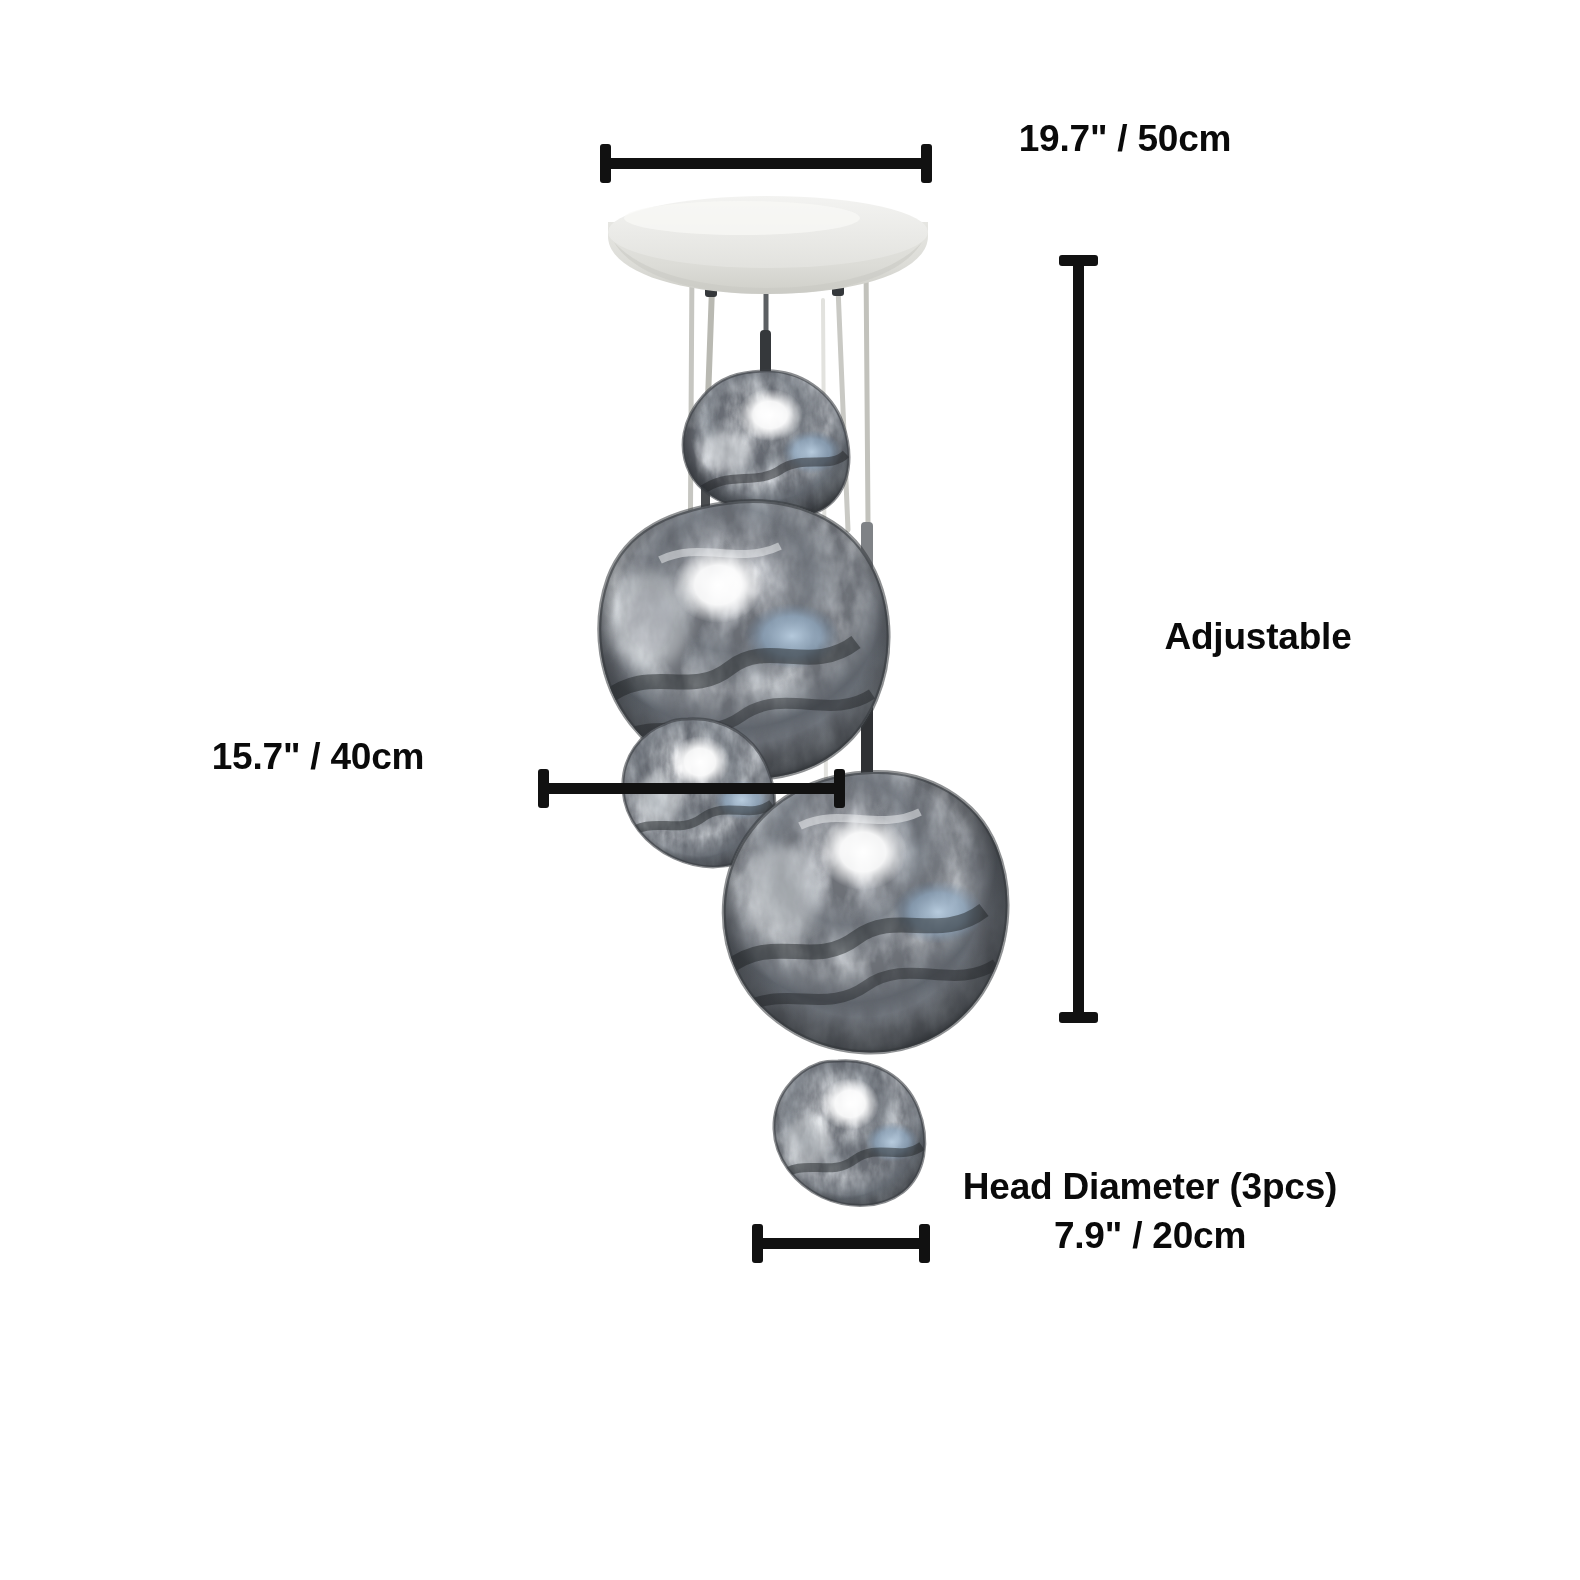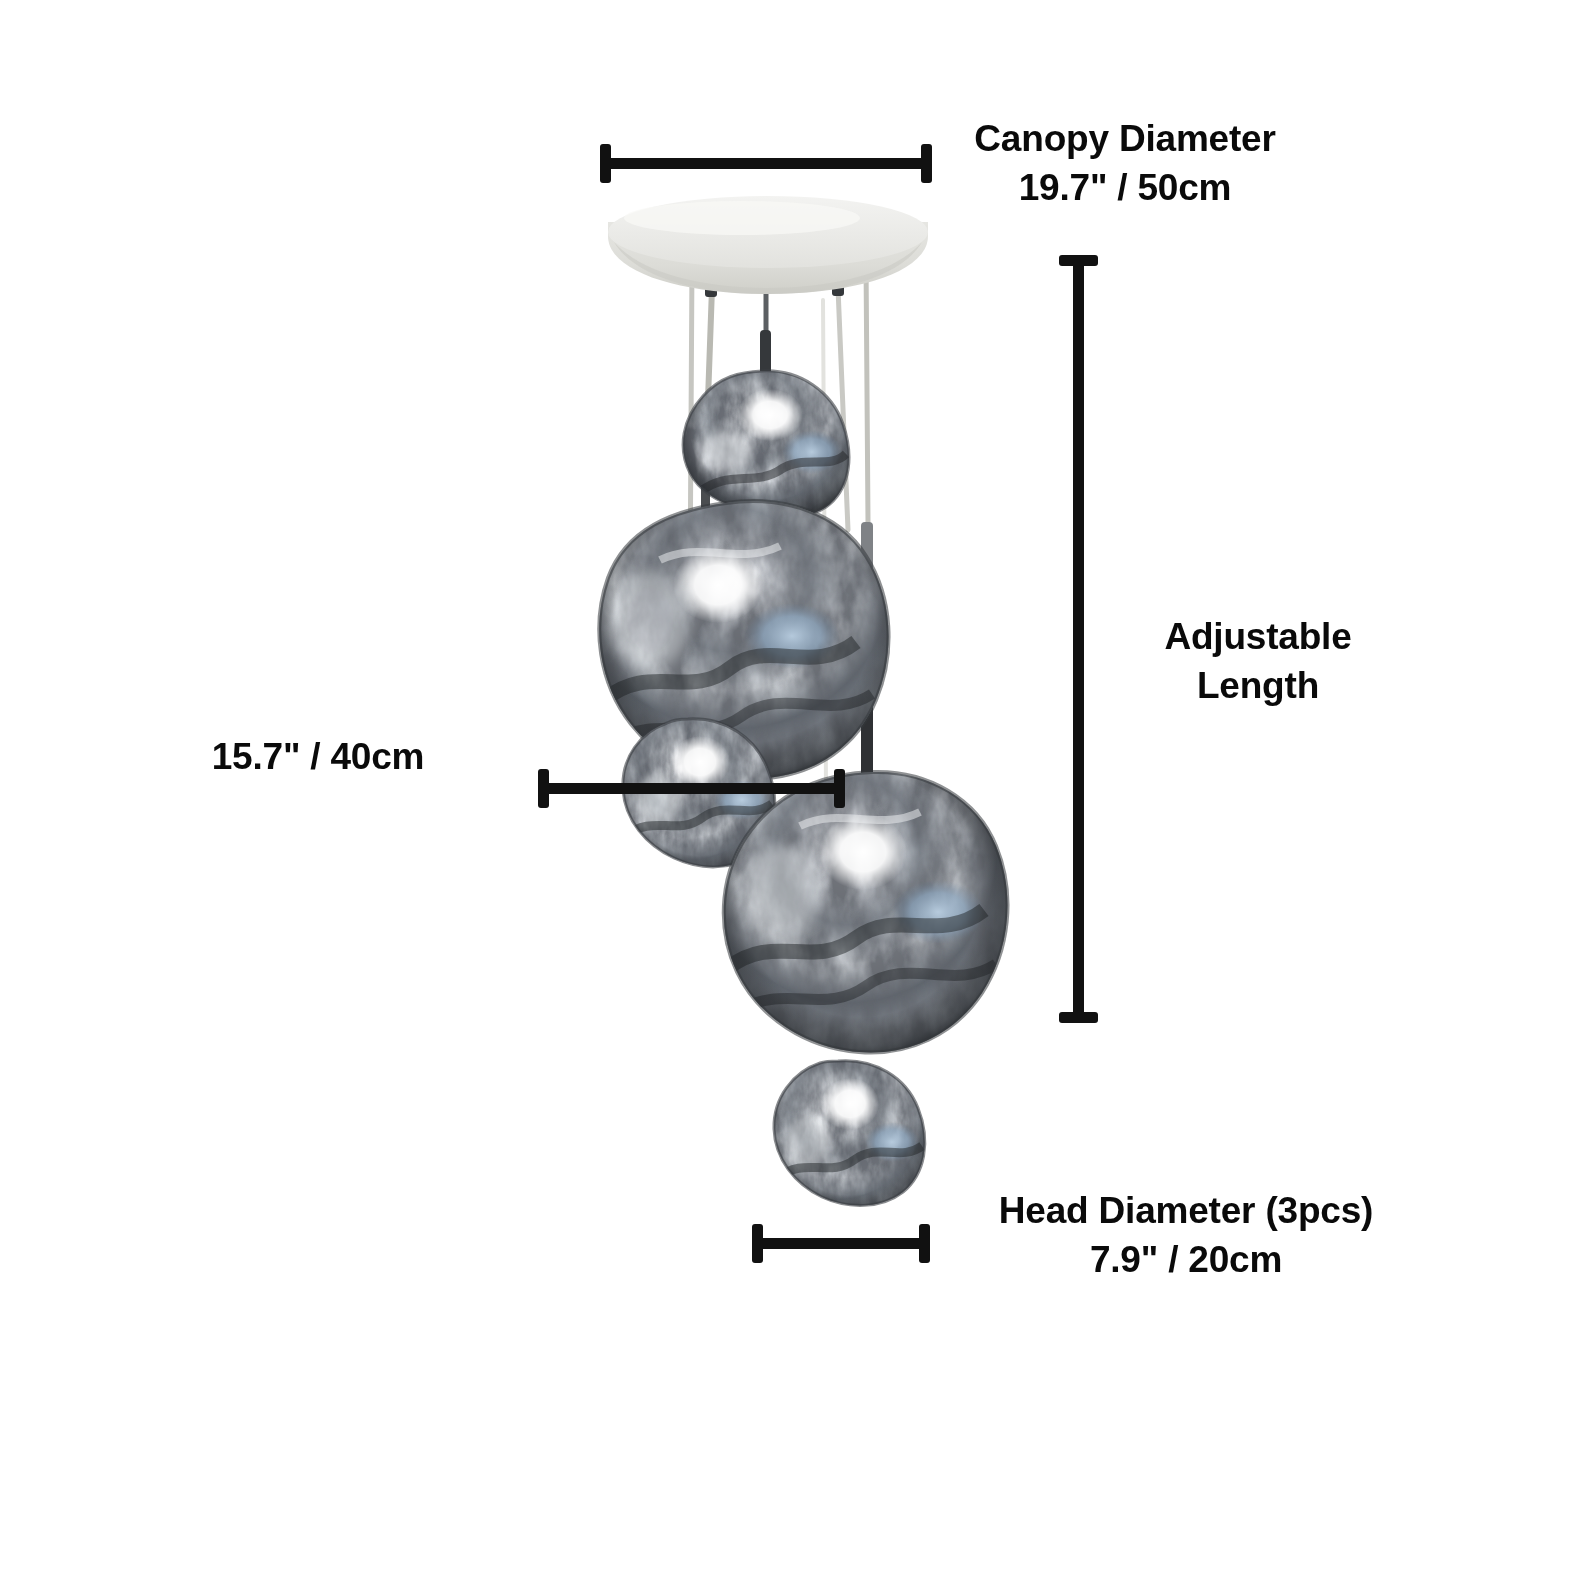--- a/index.html
+++ b/index.html
@@ -29,21 +29,21 @@
     line-height: 1.33;
     text-align: center;
     letter-spacing: -0.2px;
     white-space: nowrap;
   }
   .dim-label .l1 { display: block; }
   .dim-label .l2 { display: block; }
 
   #label-canopy   { left: 965px;  top: 114px; width: 320px; }
   #label-head2    { left: 128px;  top: 732px; width: 380px; }
-  #label-head3    { left: 955px;  top: 1186px; width: 390px; margin-left: 36px; }
+  #label-head3    { left: 955px;  top: 1162px; width: 390px; }
   #label-length   { left: 1128px; top: 612px; width: 260px; }
 
   
   .dim-bar-h {
     position: absolute;
     height: 11px;
     background: #111111;
     border-radius: 1px;
   }
   .dim-bar-h .cap {
@@ -331,31 +331,29 @@
     <span class="cap left"></span>
     <span class="cap right"></span>
   </div>
 
   <div class="dim-bar-v" id="bar-length">
     <span class="cap top"></span>
     <span class="cap bottom"></span>
   </div>
 
   <div class="dim-label" id="label-canopy">
-    <span class="l1">Canopy Diameter</span>
     <span class="l2">19.7" / 50cm</span>
   </div>
 
   <div class="dim-label" id="label-head2">
     <span class="l2">15.7" / 40cm</span>
   </div>
 
   <div class="dim-label" id="label-head3">
     <span class="l1">Head Diameter (3pcs)</span>
     <span class="l2">7.9" / 20cm</span>
   </div>
 
   <div class="dim-label" id="label-length">
     <span class="l1">Adjustable</span>
-    <span class="l2">Length</span>
   </div>
 
 </div>
 
 </body></html>

